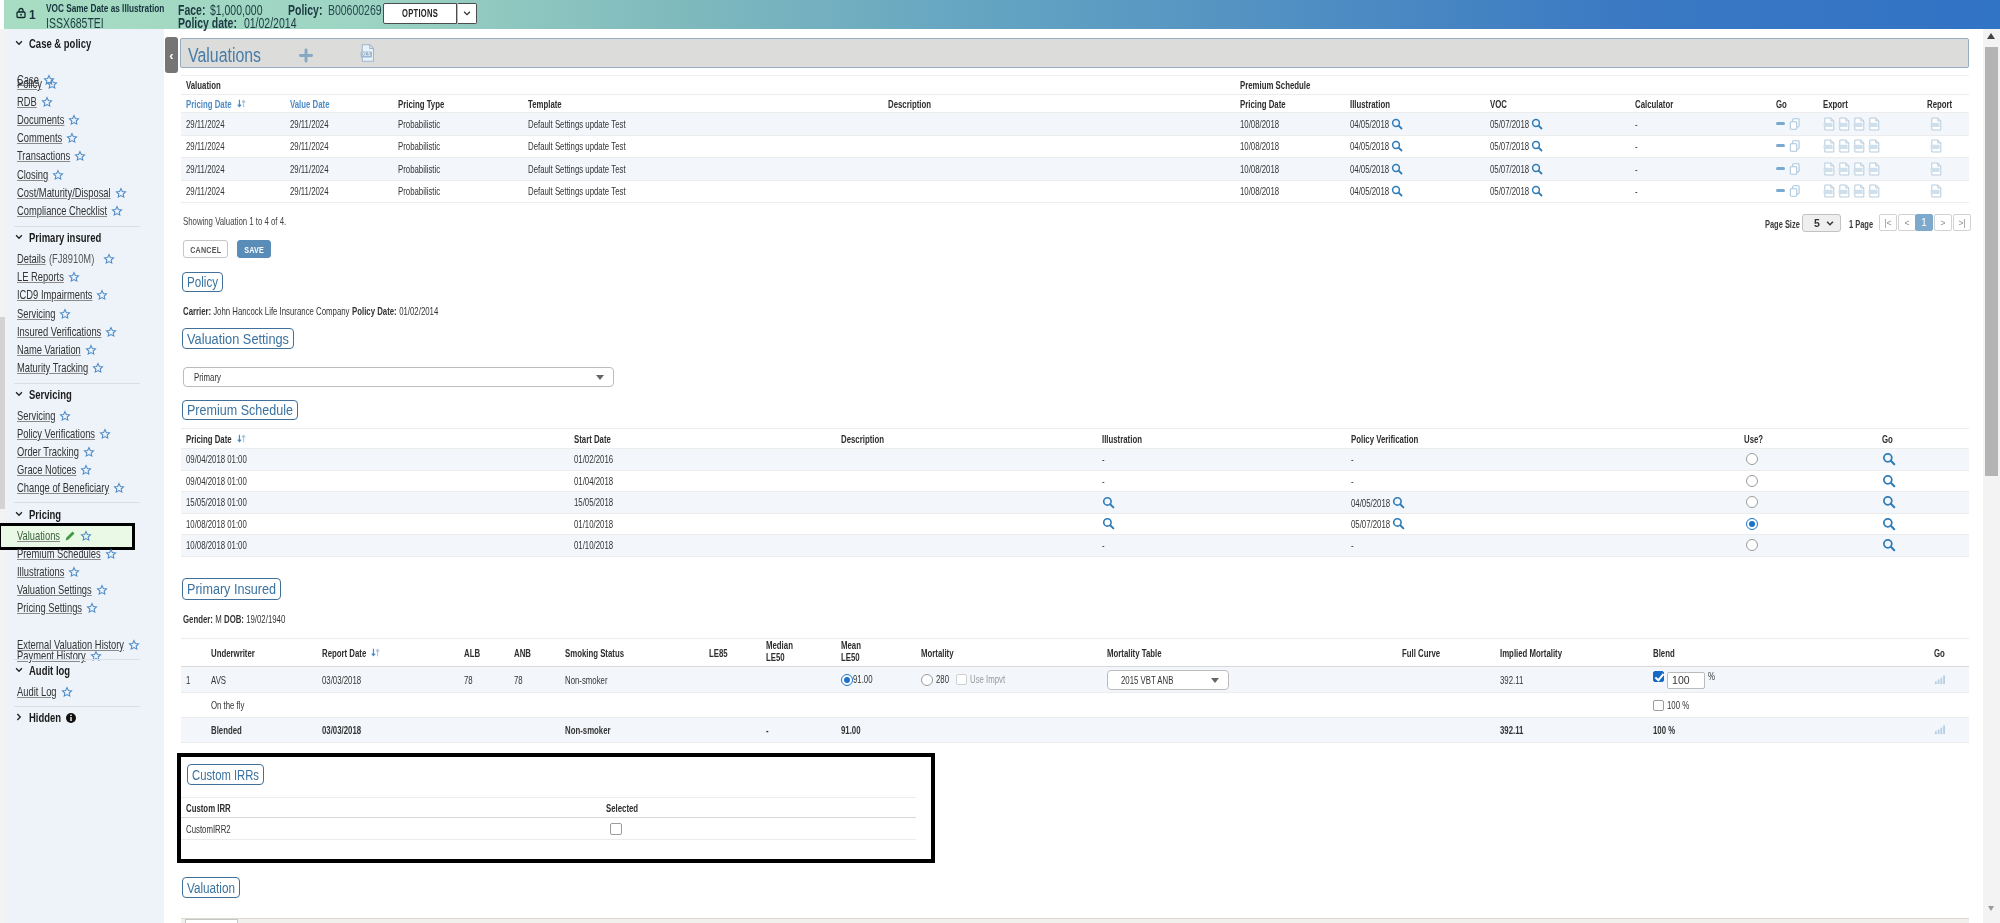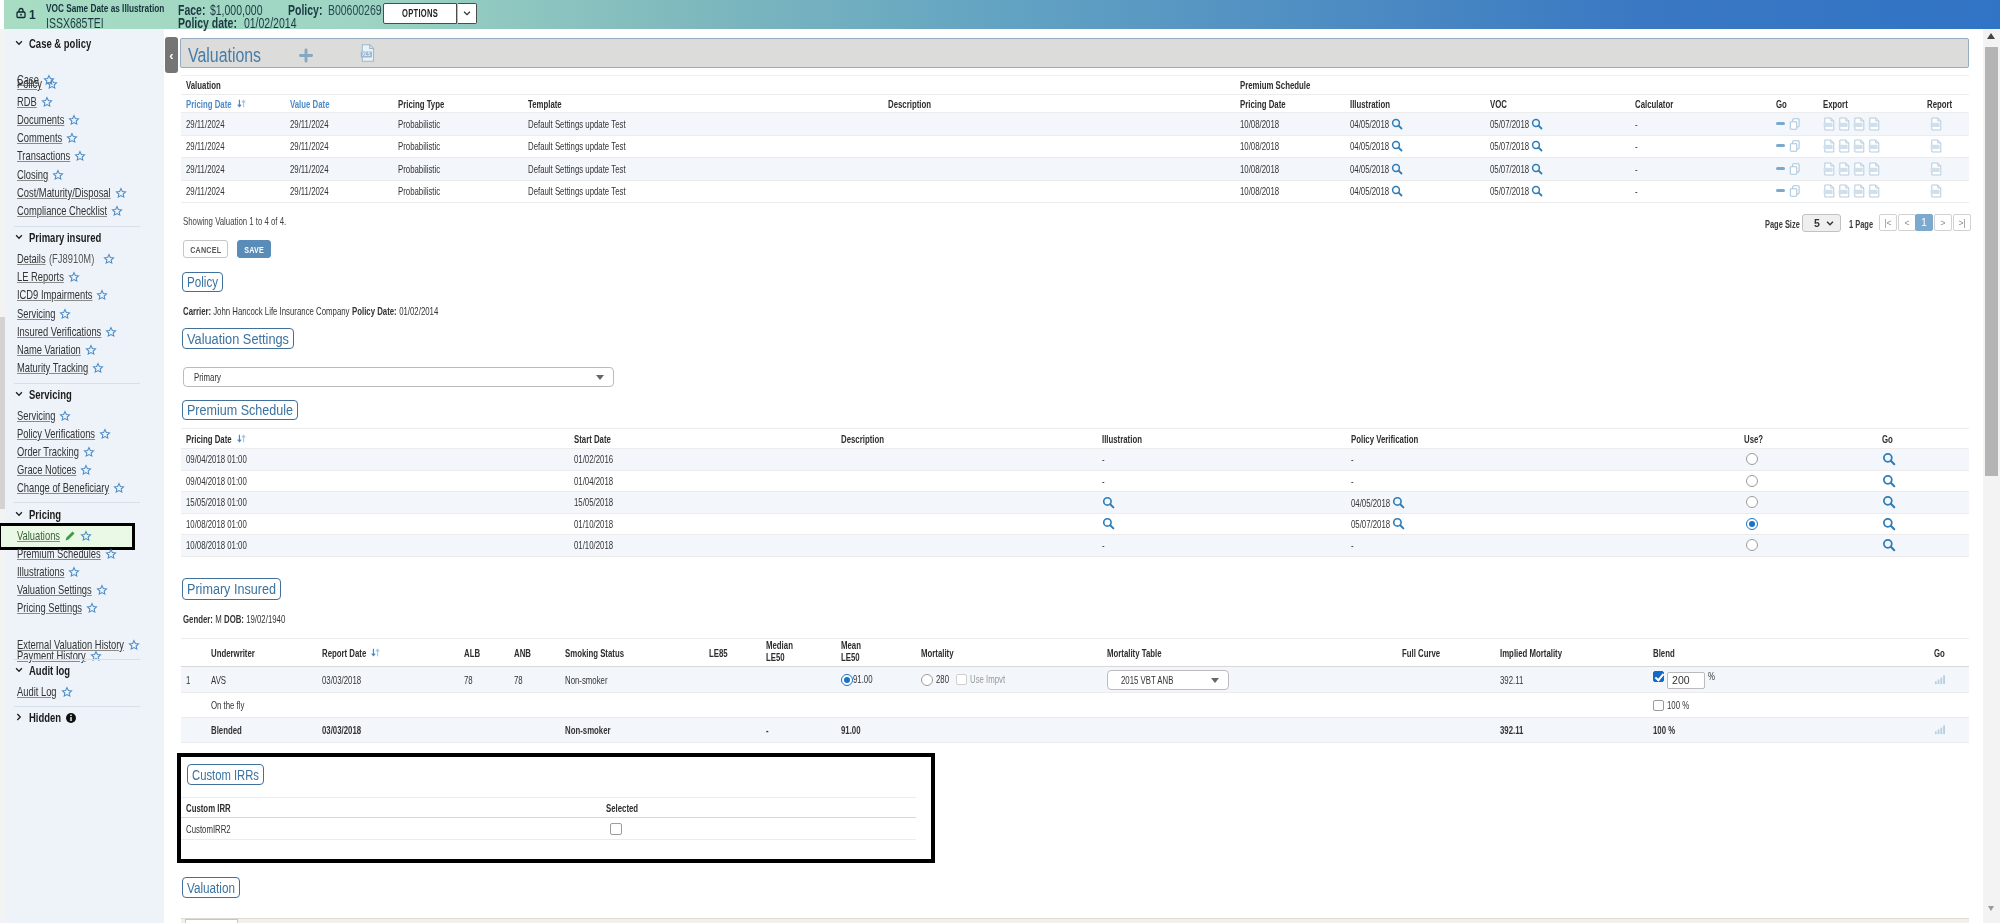--- a/index.html
+++ b/index.html
@@ -591,21 +591,21 @@
           <td></td>
           <td></td>
           <td><span class="radio on" style="vertical-align:-3px"></span><span style="display:inline-block;transform:scaleX(0.710);transform-origin:0 50%;margin-right:-8.0px;">91.00</span></td>
           <td><span class="radio" style="vertical-align:-3px"></span> <span style="display:inline-block;transform:scaleX(0.710);transform-origin:0 50%;margin-right:-5.3px;">280</span> <span class="cb dim" style="margin-left:4px"></span> <span style="display:inline-block;transform:scaleX(0.710);transform-origin:0 50%;margin-right:-13.7px;color:#9a9a9a;">Use Impvt</span></td>
           <td><span class="sel" style="position:relative;display:inline-flex;width:122px;height:20px;padding-left:13px;vertical-align:middle">
               <span style="display:inline-block;transform:scaleX(0.710);transform-origin:0 50%;margin-right:-21.4px;">2015 VBT ANB</span>
               <span class="car"></span>
             </span></td>
           <td></td>
           <td><span style="display:inline-block;transform:scaleX(0.710);transform-origin:0 50%;margin-right:-9.5px;">392.11</span></td>
-          <td><span class="cb on"></span> <span style="display:inline-block;width:38px;height:17px;border:1px solid #bbb;border-radius:2px;font-size:10.5px;color:#333;padding:1.5px 0 0 4px;vertical-align:-4px;background:#fff">200</span> <span style="display:inline-block;transform:scaleX(0.710);transform-origin:0 50%;margin-right:-2.7px;">%</span></td>
+          <td><span class="cb on"></span> <span style="display:inline-block;width:38px;height:17px;border:1px solid #bbb;border-radius:2px;font-size:10.5px;color:#333;padding:1.5px 0 0 4px;vertical-align:-4px;background:#fff">100</span> <span style="display:inline-block;transform:scaleX(0.710);transform-origin:0 50%;margin-right:-2.7px;">%</span></td>
           <td><svg width="11" height="11" viewBox="0 0 24 24" style="vertical-align:-1px">
               <rect x="2" y="16" width="4" height="6" fill="#b7cfe2"></rect>
               <rect x="8" y="12" width="4" height="10" fill="#b7cfe2"></rect>
               <rect x="14" y="8" width="4" height="14" fill="#b7cfe2"></rect>
               <rect x="20" y="3" width="4" height="19" fill="#b7cfe2"></rect>
             </svg></td>
         </tr>
 <tr style="height:25px;border-bottom:1px solid #ececec">
           <td></td>
           <td><span style="display:inline-block;transform:scaleX(0.710);transform-origin:0 50%;margin-right:-13.7px;">On the fly</span></td>

